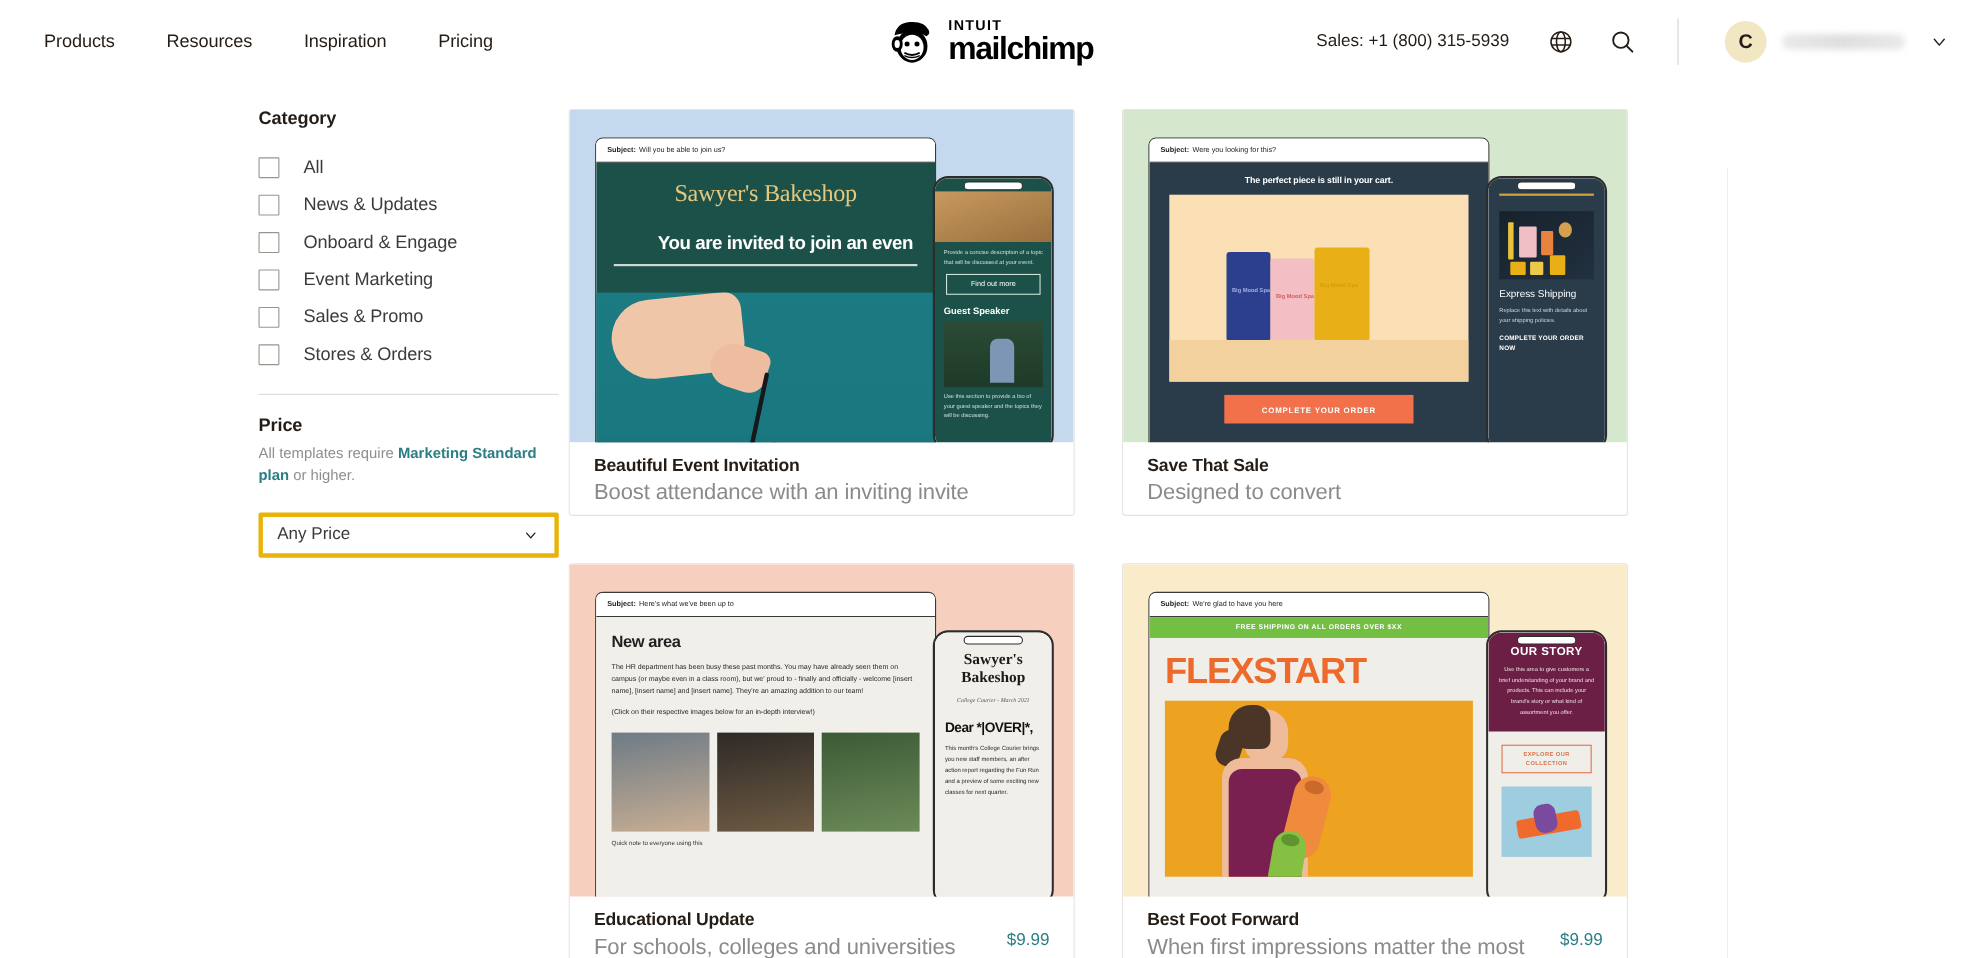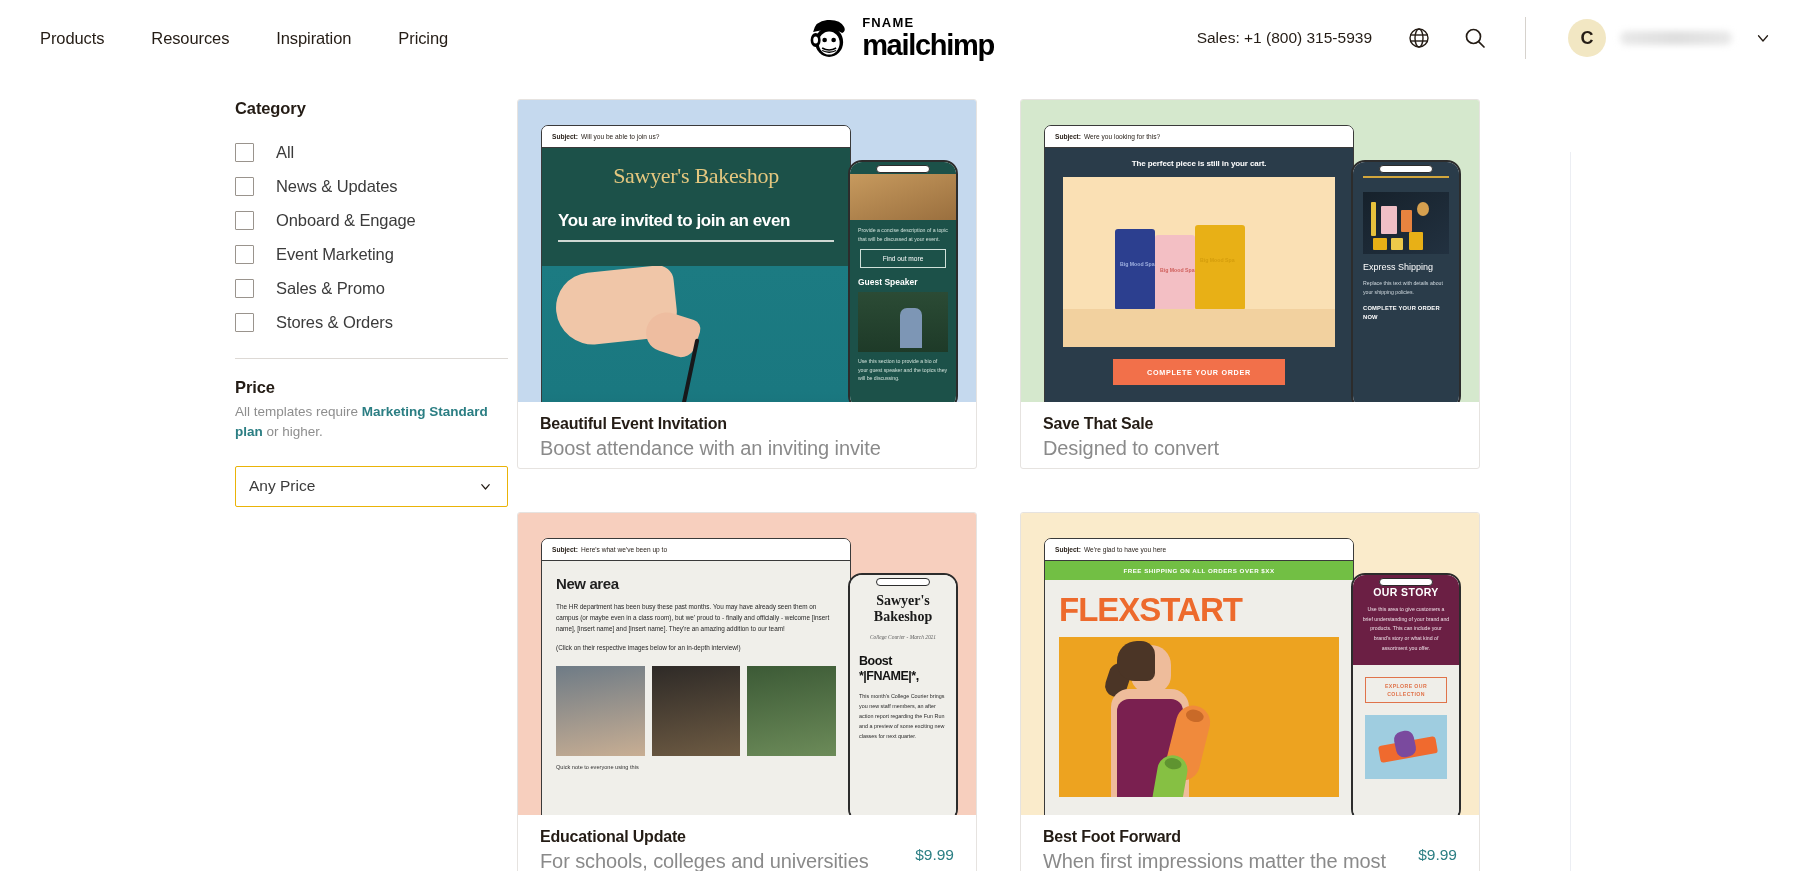--- a/index.html
+++ b/index.html
@@ -107,21 +107,21 @@
     font-size:16.5px; font-weight:bold; color:#241c15;
     margin:0 0 5px 0; letter-spacing:-0.1px;
   }
   .price-note {
     font-size:13.5px; color:#8e8e8e; line-height:1.5;
     width:268px; margin-bottom:23px;
   }
   .price-note a { color:#2b7e83; font-weight:bold; text-decoration:none; }
   .select {
     width:273px; height:41px;
-    border:1px solid #eab308; border-radius:2px;
+    border:4px solid #eab308; border-radius:2px;
     background:#fff;
     display:flex; align-items:center; justify-content:space-between;
     padding:0 14px 0 13px;
     cursor:pointer;
   }
   .select-val { font-size:15.5px; color:#3b3b3b; }
 
   
   .grid-area { flex:1; padding-top:23px; padding-right:0; }
   .grid {
@@ -198,21 +198,21 @@
 
   
   .c1 { background:#c5d9ee; }
   .c1-hero { background:#1c5149; height:100%; position:relative; }
   .c1-title {
     text-align:center; color:#e4c77f; font-family:"Liberation Serif", serif;
     font-size:22px; padding-top:15px; letter-spacing:-0.3px;
   }
   .c1-sub {
     color:#fff; font-size:17px; font-weight:bold;
-    padding:22px 16px 0 16px; letter-spacing:-0.4px; white-space:nowrap;
+    padding:22px 16px 0 16px; letter-spacing:-0.4px; white-space:nowrap;margin-left:40px;
   }
   .c1-rule { height:1.5px; background:#cfd8d3; margin:9px 16px 0 16px; }
   .c1-photo {
     position:absolute; left:0; right:0; top:118px; bottom:0;
     background:linear-gradient(180deg,#1c7b82 0%,#1a7880 60%,#17646c 100%);
     overflow:hidden;
   }
   .hand {
     position:absolute; left:14px; top:4px; width:120px; height:72px;
     background:#f0c6a8; border-radius:40px 18px 30px 42px;
@@ -452,21 +452,21 @@
       <ellipse cx="23" cy="27" rx="10.5" ry="11.5" fill="#fff"></ellipse>
       <path d="M7 16 Q9 5 21 4 Q34 3 38 11 Q40 15 36 17 Q28 12 18 14 Q11 15 7 16Z" fill="#000"></path>
       <ellipse cx="9.5" cy="24" rx="5" ry="7" fill="#000"></ellipse>
       <ellipse cx="9.5" cy="24" rx="2.4" ry="3.6" fill="#fff"></ellipse>
       <circle cx="18.5" cy="24" r="2.3" fill="#000"></circle>
       <circle cx="27.5" cy="24" r="2.3" fill="#000"></circle>
       <path d="M16 32 Q23 36 30 32" stroke="#000" stroke-width="1.6" fill="none"></path>
       <path d="M16 34.5 Q23 38 30 34.5" stroke="#000" stroke-width="1.3" fill="none"></path>
     </svg>
     <span class="logo-text">
-      <span class="logo-intuit">FNAME</span>
+      <span class="logo-intuit">INTUIT</span>
       <span class="logo-mailchimp">mailchimp</span>
     </span>
   </div>
 
   <div class="header-right">
     <span class="sales-phone">Sales: +1 (800) 315-5939</span>
 
     <svg class="hicon globe-btn" viewBox="0 0 24 24" fill="none" stroke="#241c15" stroke-width="1.4">
       <circle cx="12" cy="12" r="9"></circle>
       <ellipse cx="12" cy="12" rx="4" ry="9"></ellipse>
@@ -649,21 +649,21 @@
                 <span class="c3-img c3i3"></span>
               </div>
               <div class="c3-note">Quick note to everyone using this</div>
             </div>
           </div>
           <div class="mock-phone">
             <span class="notch"></span>
             <div class="ph-body c3ph">
               <div class="c3ph-h">Sawyer's Bakeshop</div>
               <div class="c3ph-s">College Courier - March 2021</div>
-              <div class="c3ph-d">Boost *|FNAME|*,</div>
+              <div class="c3ph-d">Dear *|OVER|*,</div>
               <div class="c3ph-t">This month's College Courier brings you new staff members, an after action report regarding the Fun Run and a preview of some exciting new classes for next quarter.</div>
             </div>
           </div>
         </div>
         <div class="card-caption">
           <div>
             <div class="cap-name">Educational Update</div>
             <div class="cap-desc">For schools, colleges and universities</div>
           </div>
           <div class="cap-price">$9.99</div>

